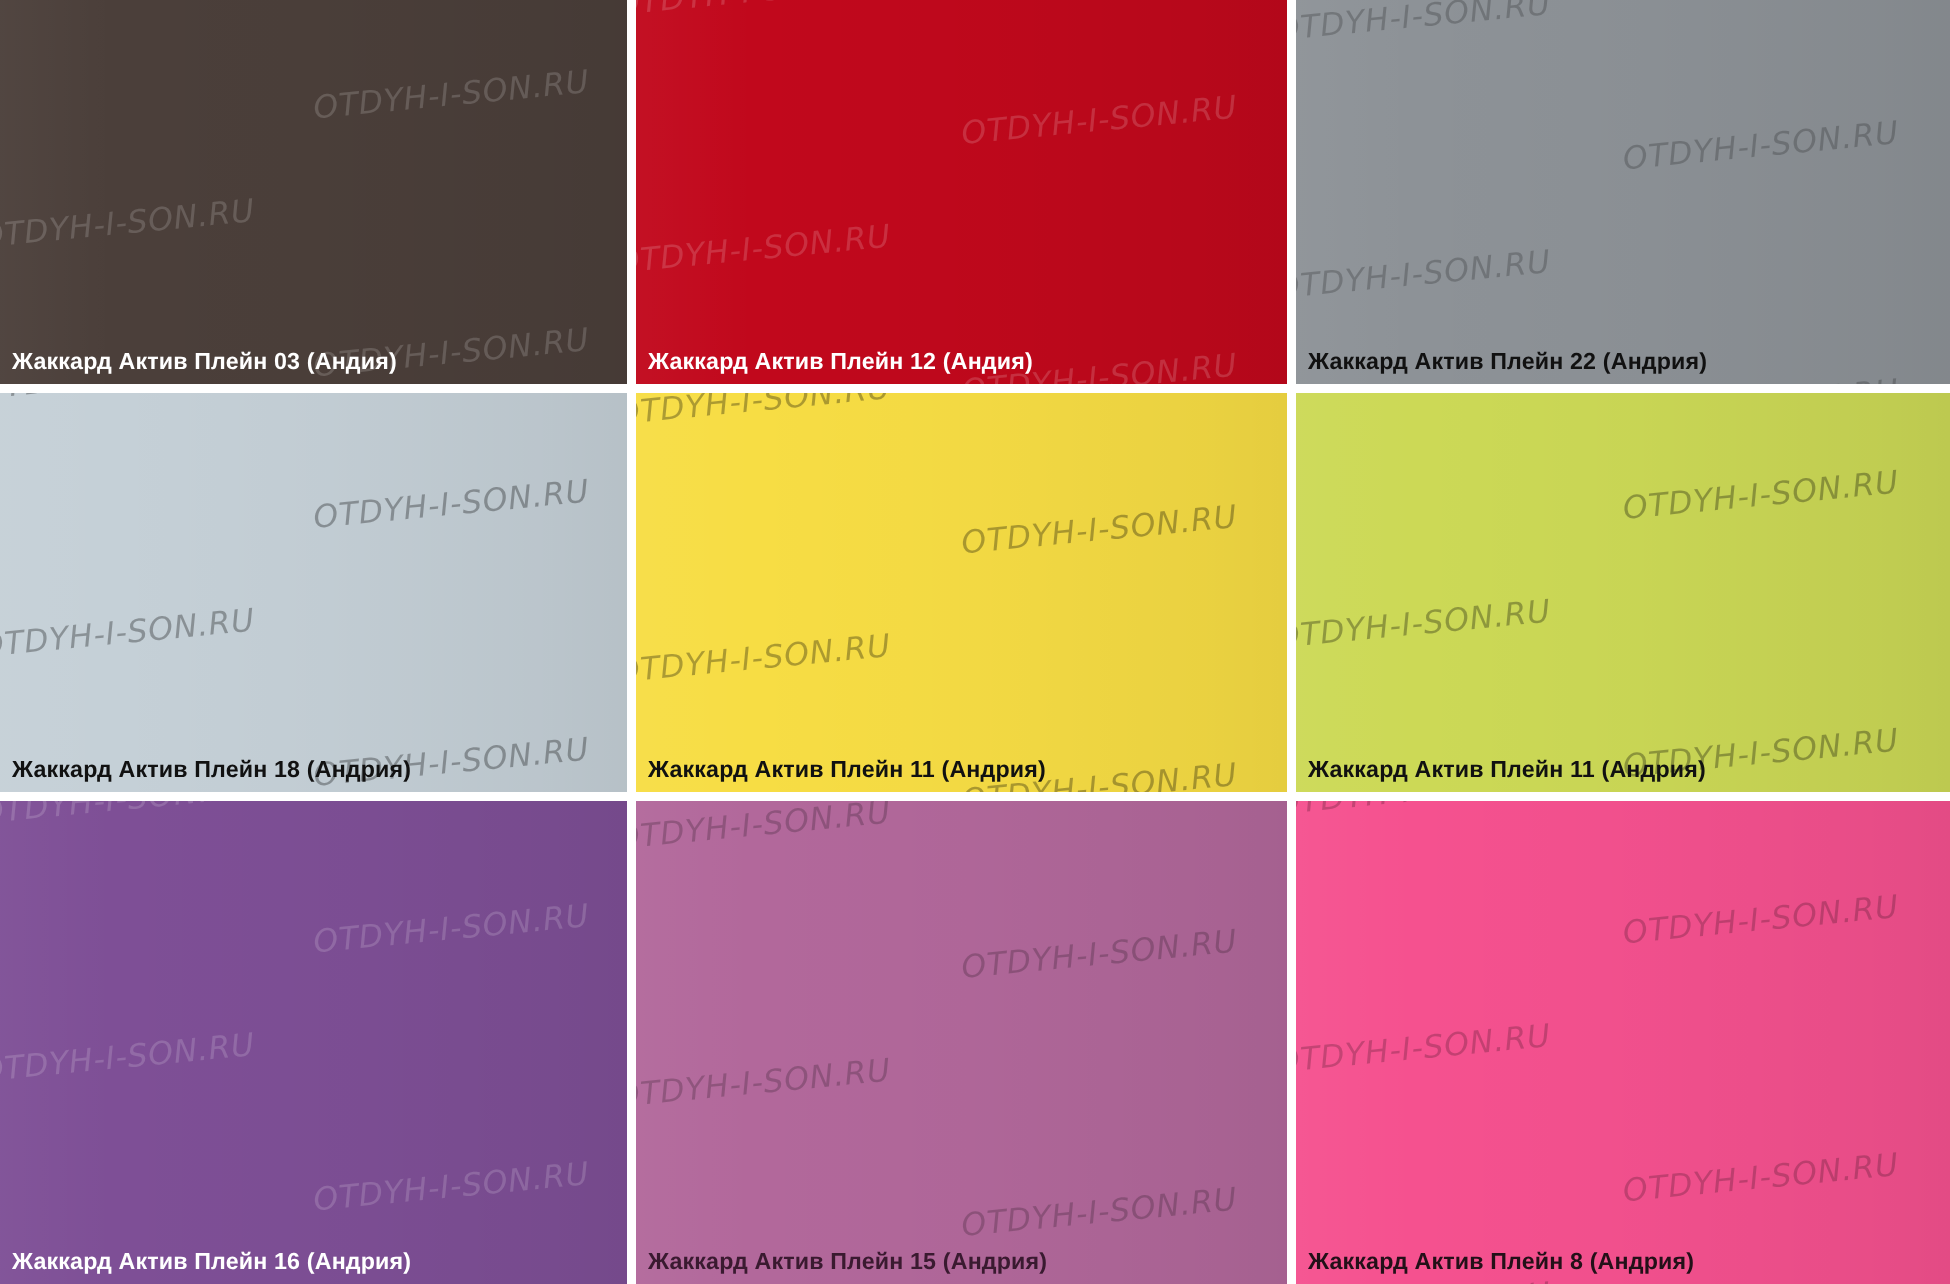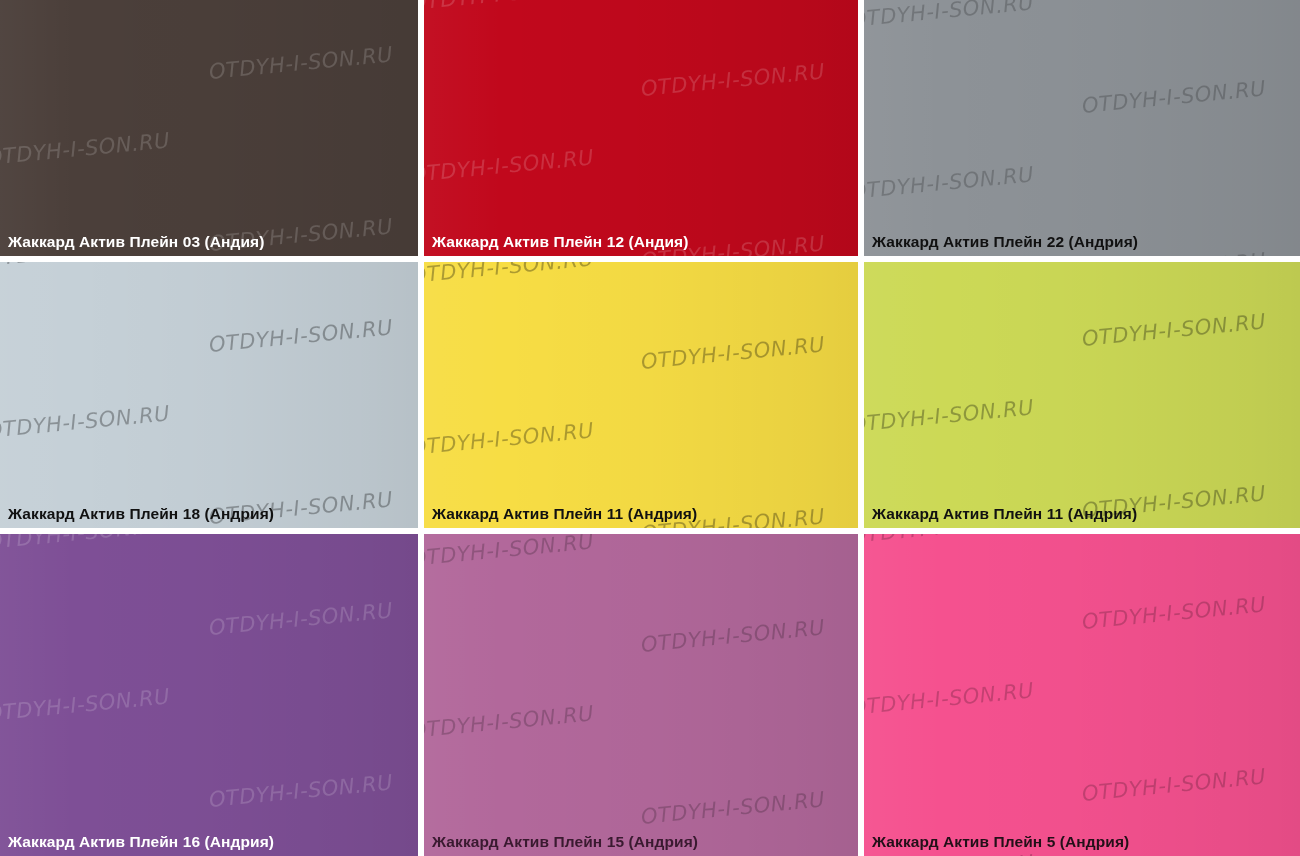--- a/index.html
+++ b/index.html
@@ -162,15 +162,15 @@
     </div>
     <div class="swatch wm-mid" style="left: 864px; top: 534px; width: 436px; height: 322px; background: rgb(245, 81, 143);">
       <div class="shade"></div>
       <div class="wm-layer">
         <div class="wm" style="top: -10px; left: -14px;">OTDYH-I-SON.RU</div>
         <div class="wm" style="top: 76px; left: 218px;">OTDYH-I-SON.RU</div>
         <div class="wm" style="top: 162px; left: -14px;">OTDYH-I-SON.RU</div>
         <div class="wm" style="top: 248px; left: 218px;">OTDYH-I-SON.RU</div>
         <div class="wm" style="top: 334px; left: -14px;">OTDYH-I-SON.RU</div>
       </div>
-      <div class="caption cap-dark" style="color: rgb(35, 16, 24);">Жаккард Актив Плейн 5 (Андрия)</div>
+      <div class="caption cap-dark" style="color: rgb(35, 16, 24);">Жаккард Актив Плейн 8 (Андрия)</div>
     </div>
   </div>
 
 </body></html>

